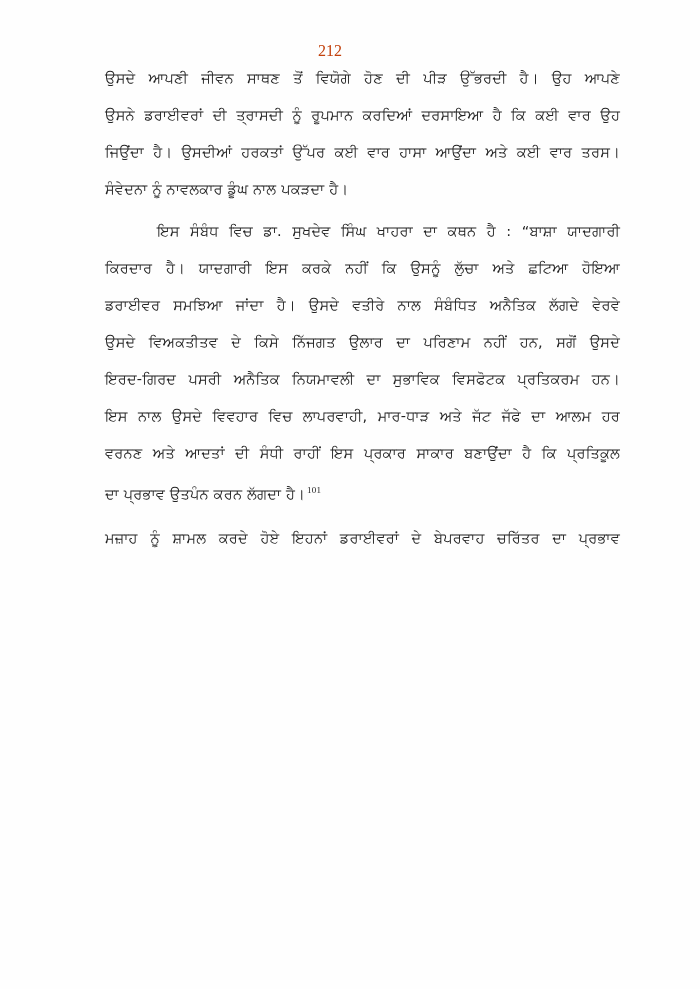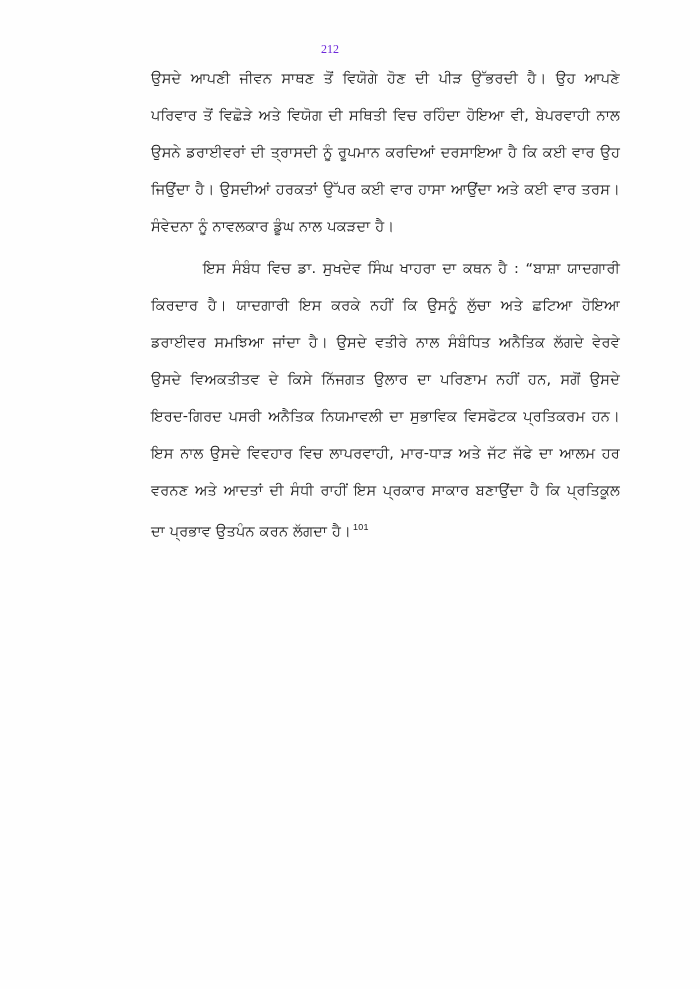--- a/index.html
+++ b/index.html
@@ -22,75 +22,73 @@
       height: 989px;
       background: #fefefe;
     }
     .page-number {
       position: absolute;
       top: 42px;
       left: 0;
       width: 660px;
       text-align: center;
       font-family: "Liberation Serif", "DejaVu Serif", serif;
-      font-size: 12px;
-      color: #6d28d9;
+      font-size: 16px;
+      color: #c2410c;
     }
     .body-text {
       position: absolute;
       left: 105px;
       top: 60px;
       width: 515px;
       font-family: "DejaVu Sans", "Liberation Sans", sans-serif;
       font-size: 14.5px;
       color: #222;
     }
     .line {
       display: block;
       height: 37px;
       line-height: 37px;
       white-space: nowrap;
       text-align: justify;
       text-align-last: justify;
       letter-spacing: 0.2px;
-      margin-left: 46px;
     }
     .line.last {
       text-align-last: left;
     }
     .line.indent {
       padding-left: 52px;
     }
     .para-gap {
       display: block;
       height: 5px;
     }
     .para-gap-lg {
       display: block;
       height: 11px;
     }
     sup.footnote {
-      font-family: Liberation Sans, sans-serif;
+      font-family: Liberation Serif, serif;
       font-size: 9px;
       vertical-align: 6px;
       margin-left: 2px;
     }
   </style>
 </head>
 <body>
 
 <div class="page">
 
   <div class="page-number">212</div>
 
   <div class="body-text">
 
     <div>
       <span class="line">ਉਸਦੇ ਆਪਣੀ ਜੀਵਨ ਸਾਥਣ ਤੋਂ ਵਿਯੋਗੇ ਹੋਣ ਦੀ ਪੀੜ ਉੱਭਰਦੀ ਹੈ। ਉਹ ਆਪਣੇ</span>
-      <span class="line">ਪਰਿਵਾਰ ਤੋਂ ਵਿਛੋੜੇ ਅਤੇ ਵਿਯੋਗ ਦੀ ਸਥਿਤੀ ਵਿਚ ਰਹਿੰਦਾ ਹੋਇਆ ਵੀ, ਬੇਪਰਵਾਹੀ ਨਾਲ</span>
       <span class="line">ਉਸਨੇ ਡਰਾਈਵਰਾਂ ਦੀ ਤ੍ਰਾਸਦੀ ਨੂੰ ਰੂਪਮਾਨ ਕਰਦਿਆਂ ਦਰਸਾਇਆ ਹੈ ਕਿ ਕਈ ਵਾਰ ਉਹ</span>
       <span class="line">ਜਿਉਂਦਾ ਹੈ। ਉਸਦੀਆਂ ਹਰਕਤਾਂ ਉੱਪਰ ਕਈ ਵਾਰ ਹਾਸਾ ਆਉਂਦਾ ਅਤੇ ਕਈ ਵਾਰ ਤਰਸ।</span>
       <span class="line last">ਸੰਵੇਦਨਾ ਨੂੰ ਨਾਵਲਕਾਰ ਡੂੰਘ ਨਾਲ ਪਕੜਦਾ ਹੈ।</span>
     </div>
 
     <span class="para-gap"></span>
 
     <div>
       <span class="line indent">ਇਸ ਸੰਬੰਧ ਵਿਚ ਡਾ. ਸੁਖਦੇਵ ਸਿੰਘ ਖਾਹਰਾ ਦਾ ਕਥਨ ਹੈ : “ਬਾਸ਼ਾ ਯਾਦਗਾਰੀ</span>
       <span class="line">ਕਿਰਦਾਰ ਹੈ। ਯਾਦਗਾਰੀ ਇਸ ਕਰਕੇ ਨਹੀਂ ਕਿ ਉਸਨੂੰ ਲੁੱਚਾ ਅਤੇ ਛਟਿਆ ਹੋਇਆ</span>
@@ -98,16 +96,17 @@
       <span class="line">ਉਸਦੇ ਵਿਅਕਤੀਤਵ ਦੇ ਕਿਸੇ ਨਿੱਜਗਤ ਉਲਾਰ ਦਾ ਪਰਿਣਾਮ ਨਹੀਂ ਹਨ, ਸਗੋਂ ਉਸਦੇ</span>
       <span class="line">ਇਰਦ-ਗਿਰਦ ਪਸਰੀ ਅਨੈਤਿਕ ਨਿਯਮਾਵਲੀ ਦਾ ਸੁਭਾਵਿਕ ਵਿਸਫੋਟਕ ਪ੍ਰਤਿਕਰਮ ਹਨ।</span>
       <span class="line">ਇਸ ਨਾਲ ਉਸਦੇ ਵਿਵਹਾਰ ਵਿਚ ਲਾਪਰਵਾਹੀ, ਮਾਰ-ਧਾੜ ਅਤੇ ਜੱਟ ਜੱਫੇ ਦਾ ਆਲਮ ਹਰ</span>
       <span class="line">ਵਰਨਣ ਅਤੇ ਆਦਤਾਂ ਦੀ ਸੰਧੀ ਰਾਹੀਂ ਇਸ ਪ੍ਰਕਾਰ ਸਾਕਾਰ ਬਣਾਉਂਦਾ ਹੈ ਕਿ ਪ੍ਰਤਿਕੂਲ</span>
       <span class="line last"><span>ਦਾ ਪ੍ਰਭਾਵ ਉਤਪੰਨ ਕਰਨ ਲੱਗਦਾ ਹੈ।</span><sup class="footnote">101</sup></span>
     </div>
 
     <span class="para-gap-lg"></span>
 
     <div>
+      <span class="line">ਮਜ਼ਾਹ ਨੂੰ ਸ਼ਾਮਲ ਕਰਦੇ ਹੋਏ ਇਹਨਾਂ ਡਰਾਈਵਰਾਂ ਦੇ ਬੇਪਰਵਾਹ ਚਰਿੱਤਰ ਦਾ ਪ੍ਰਭਾਵ</span>
     </div>
 
   </div>
 </div>
 
 </body></html>

